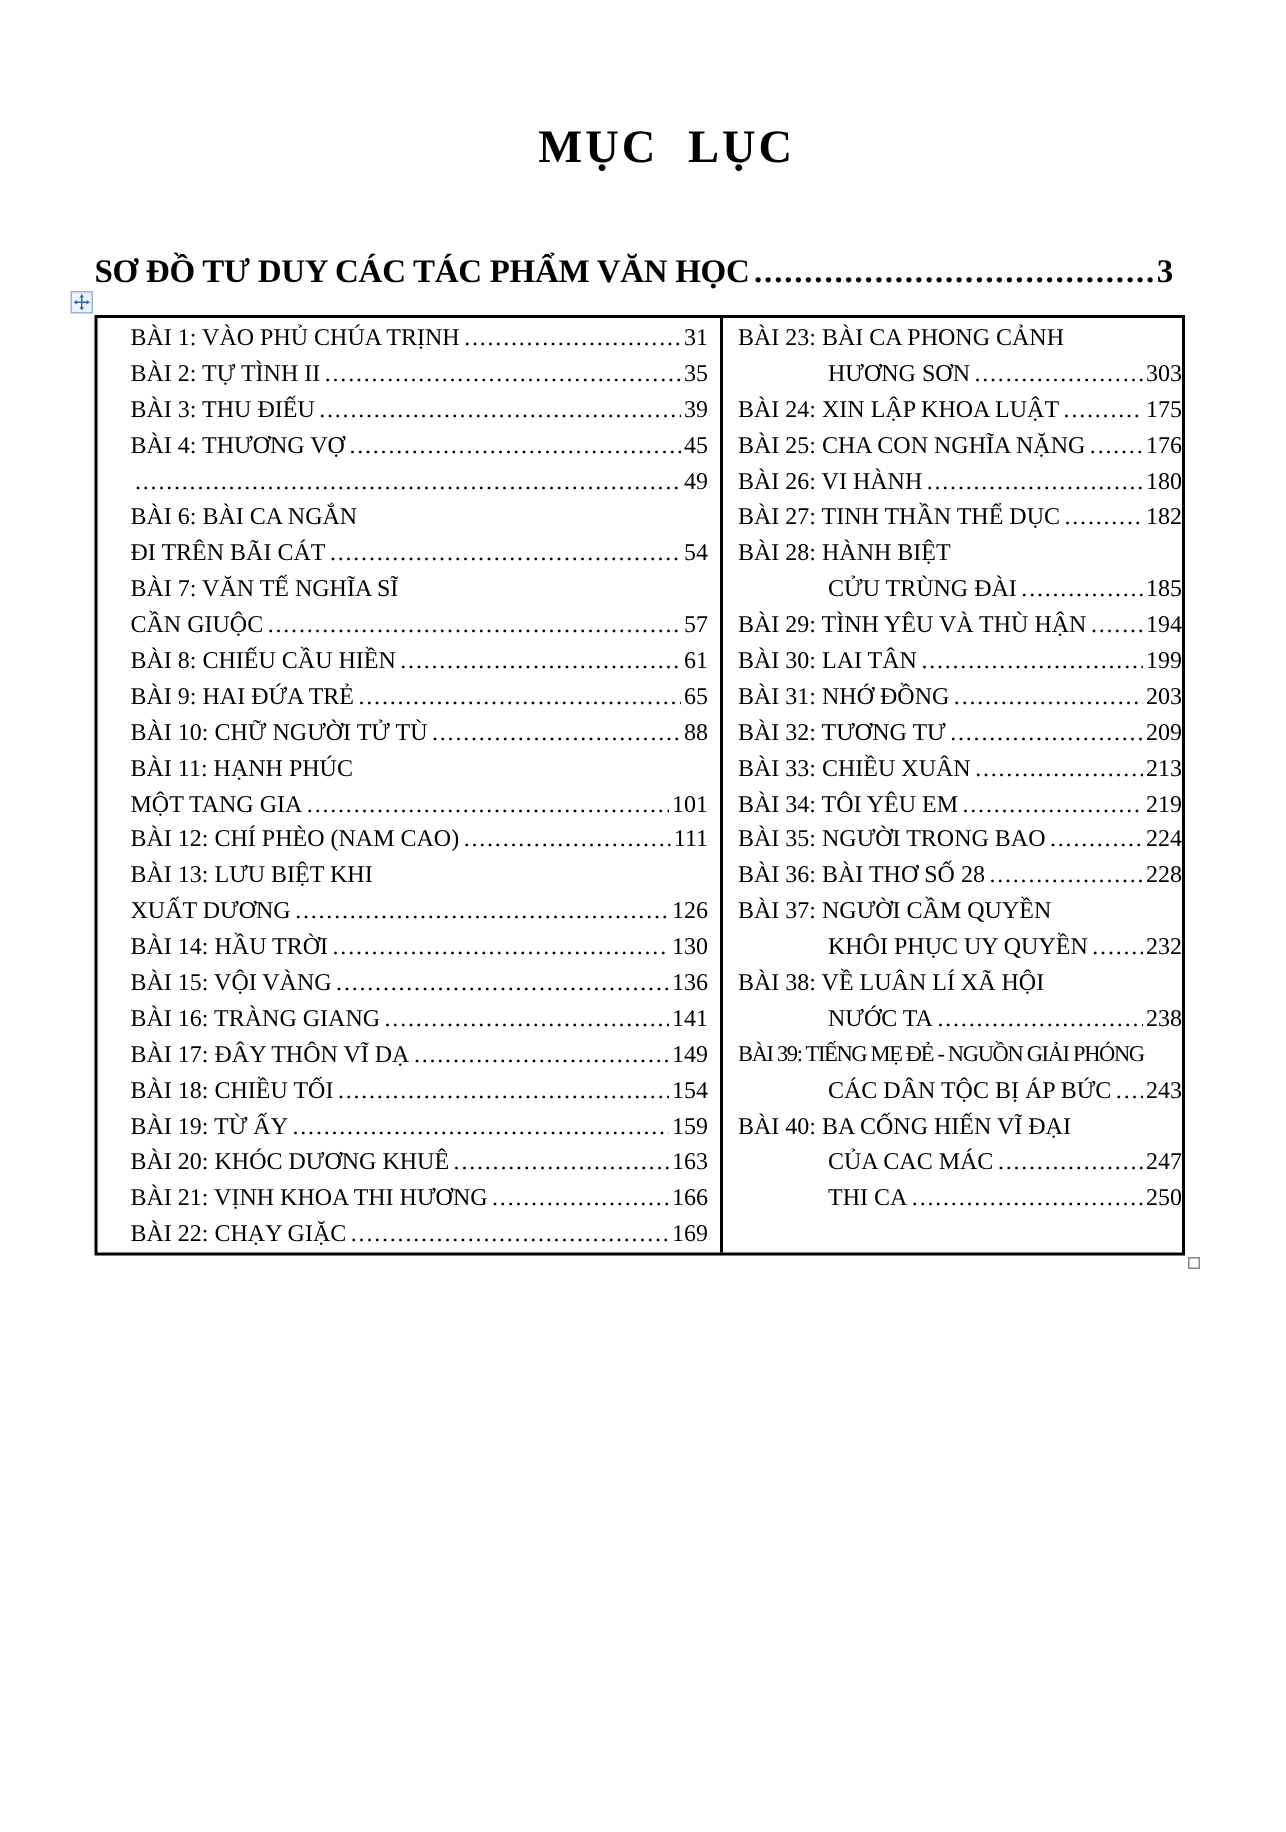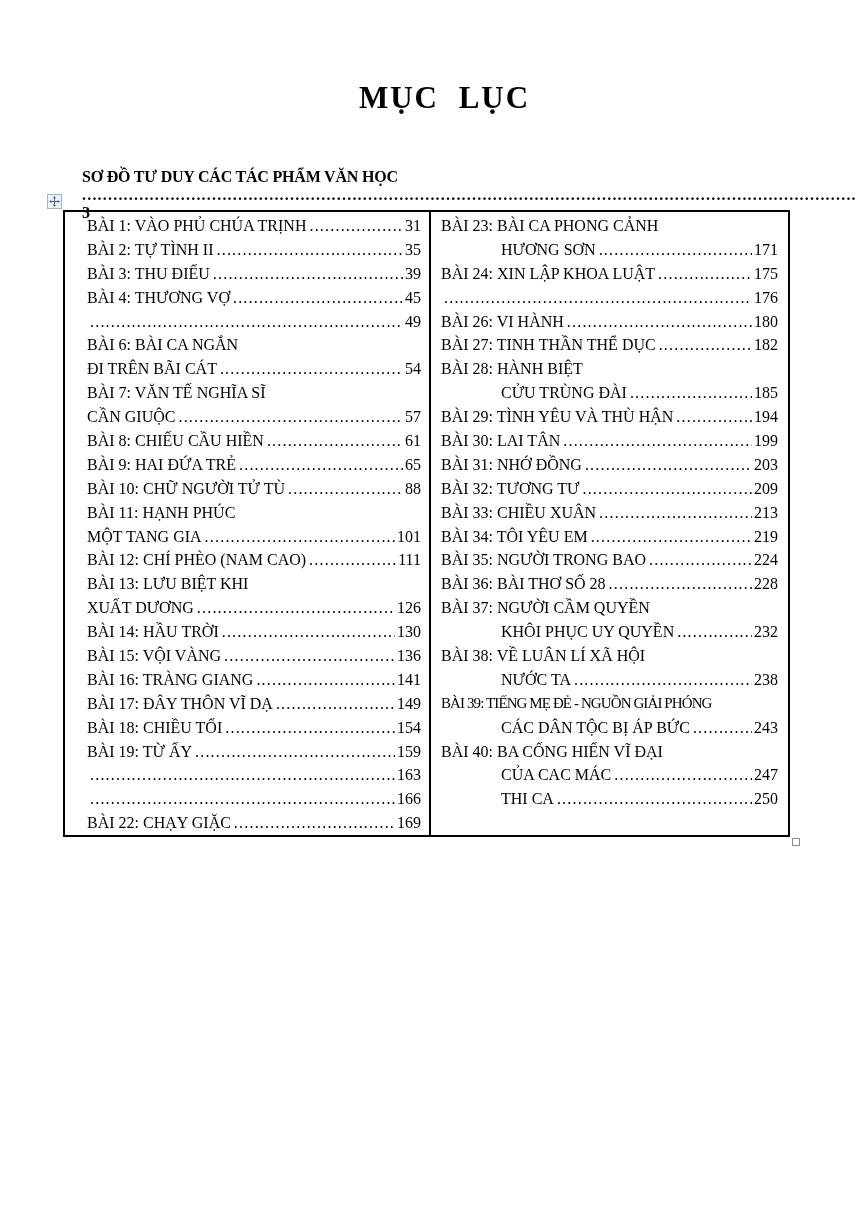--- a/index.html
+++ b/index.html
@@ -5,32 +5,32 @@
   html,body{margin:0;padding:0;background:#fff;}
   .page{
     position:relative;width:857px;height:1221px;background:#fff;
     font-family:"Liberation Serif","DejaVu Serif",serif;color:#000;overflow:hidden;
   }
   .doc-title{
     position:absolute;top:80px;left:16px;width:100%;text-align:center;
     font-size:31px;font-weight:bold;letter-spacing:2px;word-spacing:10px;margin:0;
   }
   .toc-header{
-    position:absolute;left:79px;top:168px;width:719px;
-    display:flex;align-items:baseline;font-weight:bold;font-size:16px;
-    white-space:nowrap;letter-spacing:-0.2px;flex-direction:column;
+    position:absolute;left:63px;top:168px;width:719px;
+    display:flex;align-items:baseline;font-weight:bold;font-size:22px;
+    white-space:nowrap;letter-spacing:-0.2px;
   }
   .toc-header .toc-dots{font-weight:bold;}
   .toc-table{
     position:absolute;left:63px;top:210px;width:727px;height:627px;
     border:2px solid #000;box-sizing:border-box;display:flex;
   }
   .toc-col{box-sizing:border-box;padding-top:2px;overflow:hidden;}
-  .toc-col.left{width:366px;border-right:2px solid #000;padding-left:22px;padding-right:8px;}
-  .toc-col.right{flex:1;padding-left:10px;padding-right:10px;}
+  .toc-col.left{width:417px;border-right:2px solid #000;padding-left:22px;padding-right:8px;}
+  .toc-col.right{flex:1;padding-left:10px;}
   .toc-row{
     display:flex;align-items:baseline;height:23.9px;line-height:23.9px;
     font-size:16px;white-space:nowrap;overflow:hidden;
   }
   .toc-row.indent{padding-left:60px;justify-content:center;}
   .toc-row.condensed{letter-spacing:-0.9px;font-size:15px;}
   .toc-text{flex:0 0 auto;}
   .toc-dots{
     flex:1 1 auto;overflow:hidden;min-width:6px;margin-left:3px;margin-right:2px;
     letter-spacing:1.2px;
@@ -174,48 +174,51 @@
           <span class="toc-text">BÀI 18: CHIỀU TỐI</span>
           <span class="toc-dots">........................................................................................................................</span>
           <span class="toc-page">154</span>
         </div>
         <div class="toc-row">
           <span class="toc-text">BÀI 19: TỪ ẤY</span>
           <span class="toc-dots">........................................................................................................................</span>
           <span class="toc-page">159</span>
         </div>
         <div class="toc-row">
+          <span class="toc-text">BÀI 20: KHÓC DƯƠNG KHUÊ</span>
           <span class="toc-dots">........................................................................................................................</span>
           <span class="toc-page">163</span>
         </div>
         <div class="toc-row">
+          <span class="toc-text">BÀI 21: VỊNH KHOA THI HƯƠNG</span>
           <span class="toc-dots">........................................................................................................................</span>
           <span class="toc-page">166</span>
         </div>
         <div class="toc-row">
           <span class="toc-text">BÀI 22: CHẠY GIẶC</span>
           <span class="toc-dots">........................................................................................................................</span>
           <span class="toc-page">169</span>
         </div>
       </div>
     <div class="toc-col right" id="col-right">
         <div class="toc-row">
           <span class="toc-text">BÀI 23: BÀI CA PHONG CẢNH</span>
         </div>
         <div class="toc-row indent">
           <span class="toc-text">HƯƠNG SƠN</span>
           <span class="toc-dots">........................................................................................................................</span>
-          <span class="toc-page">171</span>
+          <span class="toc-page">303</span>
         </div>
         <div class="toc-row">
           <span class="toc-text">BÀI 24: XIN LẬP KHOA LUẬT</span>
           <span class="toc-dots">........................................................................................................................</span>
           <span class="toc-page">175</span>
         </div>
         <div class="toc-row">
+          <span class="toc-text">BÀI 25: CHA CON NGHĨA NẶNG</span>
           <span class="toc-dots">........................................................................................................................</span>
           <span class="toc-page">176</span>
         </div>
         <div class="toc-row">
           <span class="toc-text">BÀI 26: VI HÀNH</span>
           <span class="toc-dots">........................................................................................................................</span>
           <span class="toc-page">180</span>
         </div>
         <div class="toc-row">
           <span class="toc-text">BÀI 27: TINH THẦN THỂ DỤC</span>

